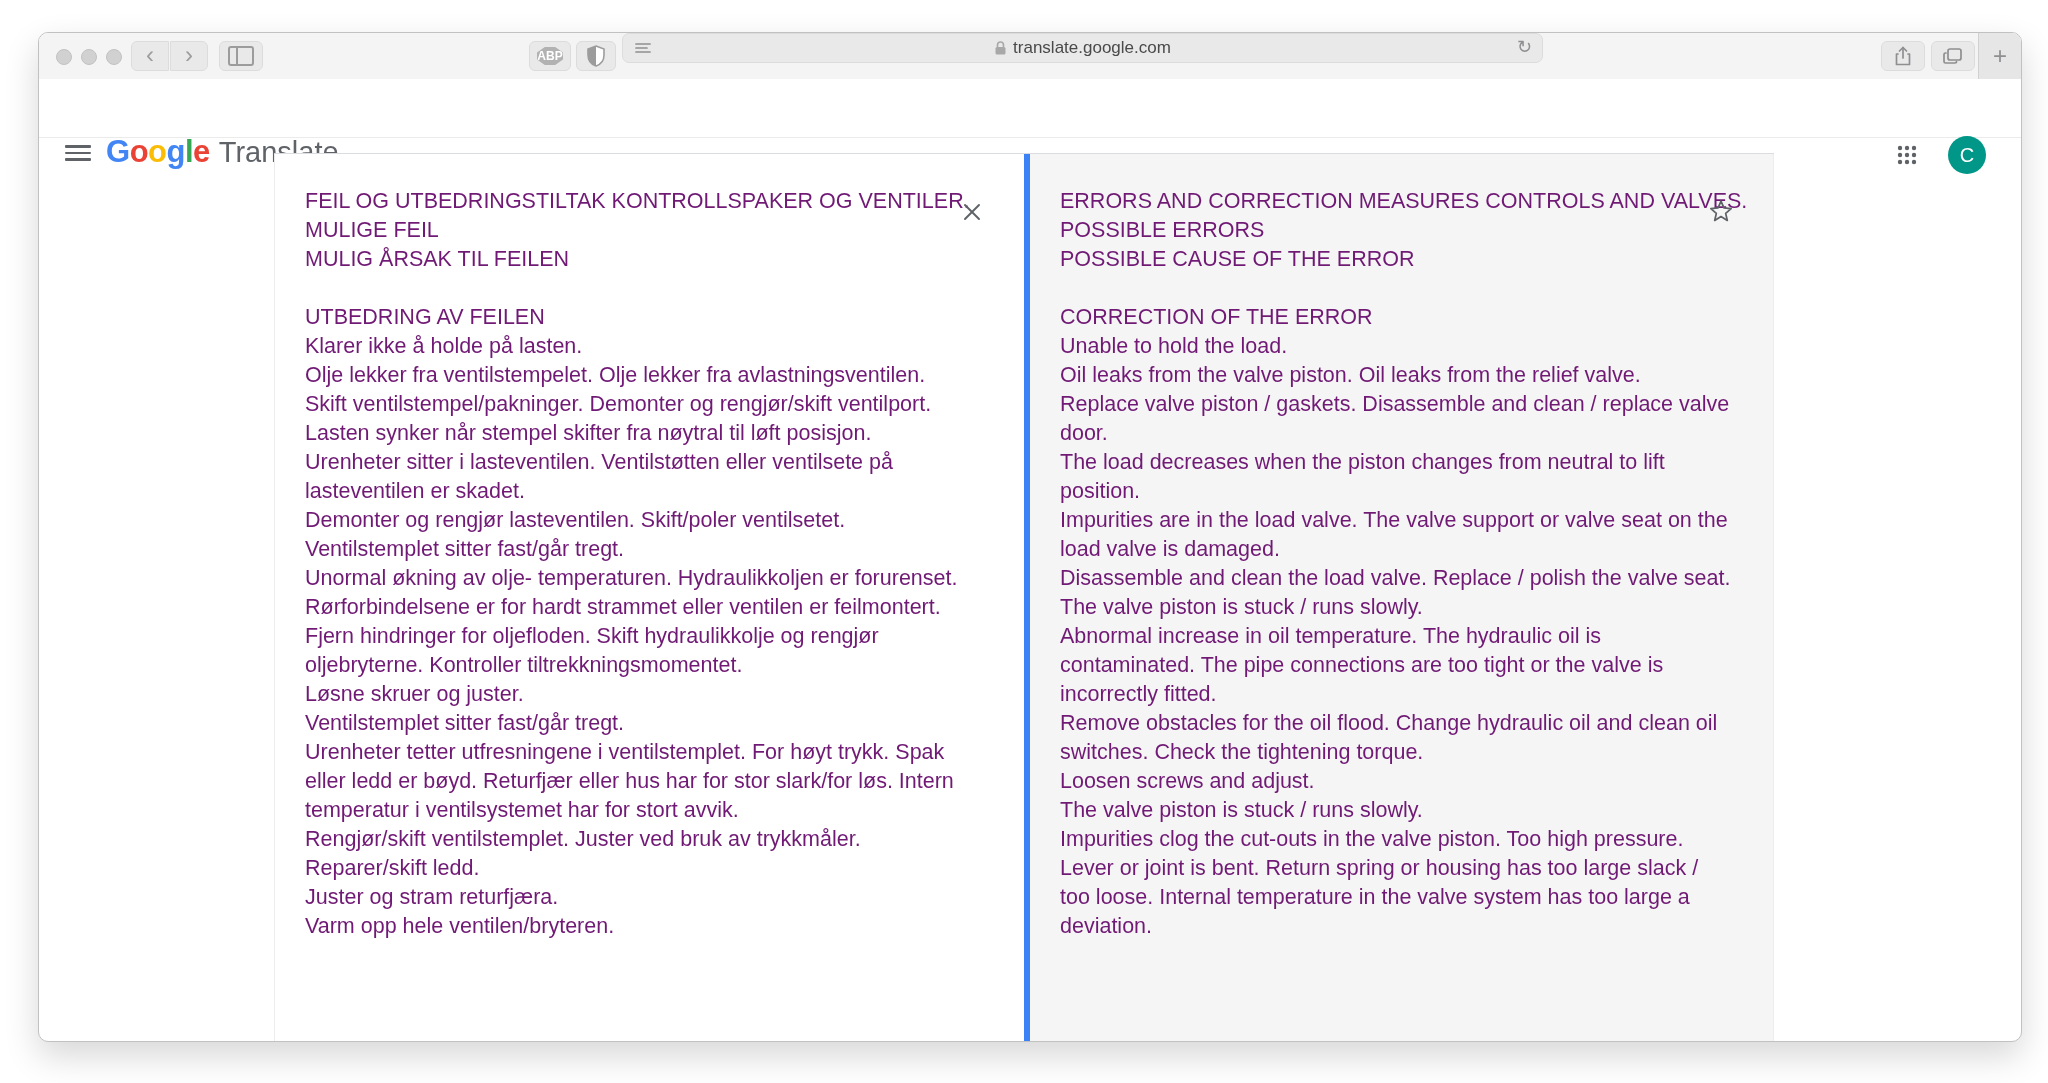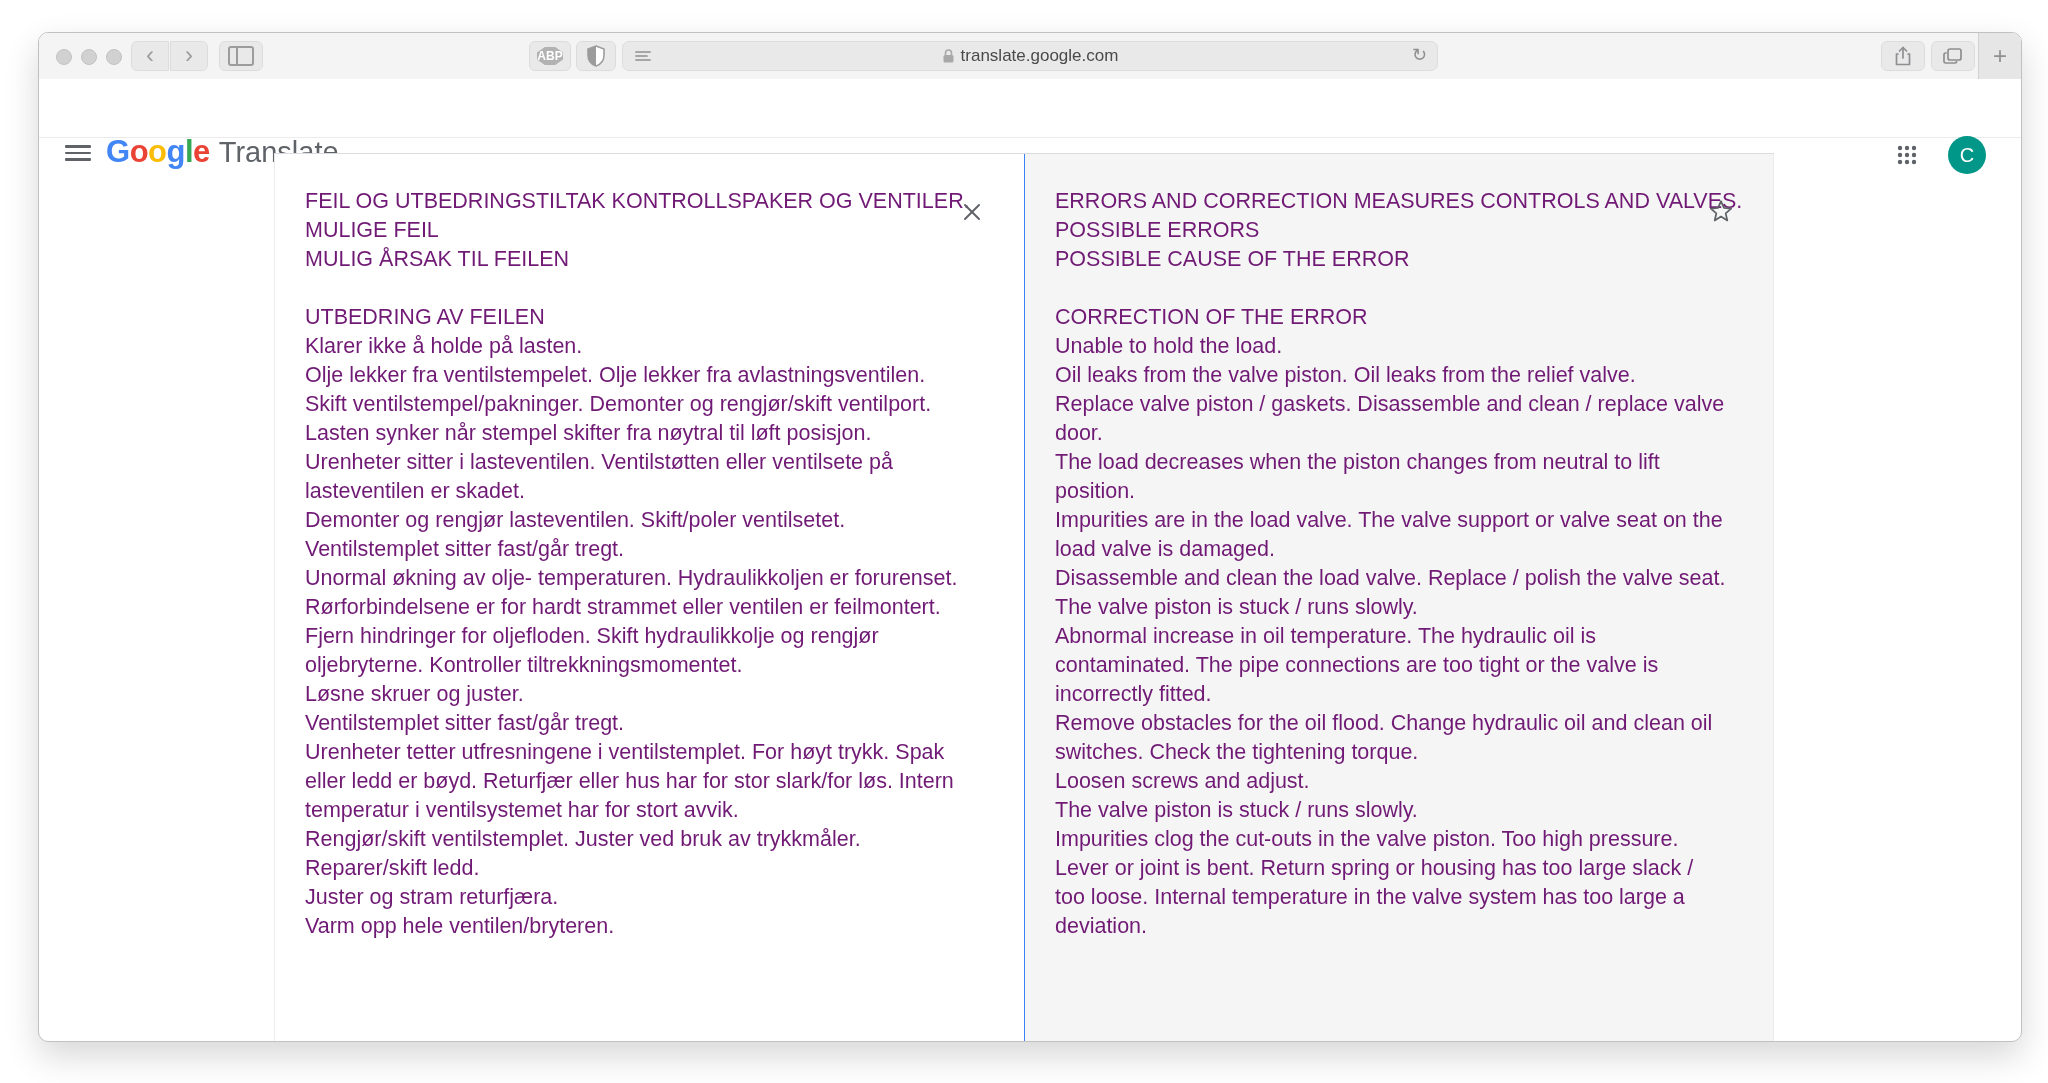--- a/index.html
+++ b/index.html
@@ -23,21 +23,21 @@
   .navfwd{left:131px;width:38px;border-top-left-radius:0;border-bottom-left-radius:0;}
   .chev{font-size:24px;line-height:1;color:#9d9c9d;margin-top:-3px;}
   .sidebtn{left:180px;width:44px;}
   .sideicon{width:22px;height:16px;border:2px solid #9d9c9d;border-radius:3px;position:relative;}
   .sideicon:before{content:"";position:absolute;left:6px;top:0;bottom:0;width:2px;background:#9d9c9d;}
   .abpbtn{left:490px;width:42px;}
   .abp{width:26px;height:18px;background:#b3b2b3;color:#fff;font-size:12px;font-weight:bold;
        display:flex;align-items:center;justify-content:center;
        clip-path:polygon(30% 0,70% 0,100% 30%,100% 70%,70% 100%,30% 100%,0 70%,0 30%);}
   .shieldbtn{left:537px;width:40px;}
-  .addr{position:absolute;left:583px;top:8px;width:816px;height:30px;background:#eae9ea;
+  .addr{position:absolute;left:583px;top:0;width:921px;height:30px;background:#eae9ea;
         border:1px solid #dddcdd;border-radius:7px;box-sizing:border-box;}
   .readericon{position:absolute;left:12px;top:7px;}
   .urlwrap{position:absolute;left:0;right:0;top:0;bottom:0;display:flex;
            align-items:center;justify-content:center;gap:6px;}
   .url{font-size:17px;color:#4a4a4a;}
   .reload{position:absolute;right:10px;top:2px;font-size:18px;color:#8f8e90;}
   .sharebtn{left:1842px;width:44px;}
   .tabsbtn{left:1892px;width:44px;}
   .newtabstrip{position:absolute;right:0;top:0;width:42px;height:46px;background:#e7e6e7;
                border-left:1px solid #d2d1d2;display:flex;align-items:center;justify-content:center;
@@ -54,21 +54,21 @@
   .gridbtn{position:absolute;left:1856px;top:64px;width:28px;height:28px;}
   .avatar{position:absolute;left:1909px;top:57px;width:38px;height:38px;border-radius:50%;
           color:#fff;font-size:20px;display:flex;align-items:center;justify-content:center;}
   
   .cardline{position:absolute;left:235px;top:120px;width:1500px;height:1px;background:#dadce0;}
   .tabbar-left{position:absolute;left:235px;top:125px;width:234px;height:4px;}
   .tabbar-right{position:absolute;left:1014px;top:125px;width:108px;height:4px;}
   .panel{position:absolute;top:121px;bottom:0;box-sizing:border-box;}
   .panel.src{left:235px;width:750px;background:#ffffff;border-left:1px solid #ececec;}
   .panel.tgt{left:985px;width:750px;background:#f5f5f5;
-             border-left:1px solid #3b82f6;border-right:1px solid #ececec;}
+             border-left:6px solid #3b82f6;border-right:1px solid #ececec;}
   .paneltext{position:absolute;left:30px;top:33px;width:705px;
              font-size:21.5px;line-height:29px;color:#701a75;white-space:pre;overflow:hidden;}
   .closebtn{position:absolute;right:40px;top:46px;width:24px;height:24px;cursor:pointer;}
   .starbtn{position:absolute;right:38px;top:43px;width:28px;height:28px;cursor:pointer;}
 </style>
 </head>
 <body>
 
 <div class="stage">
   <div class="window">

